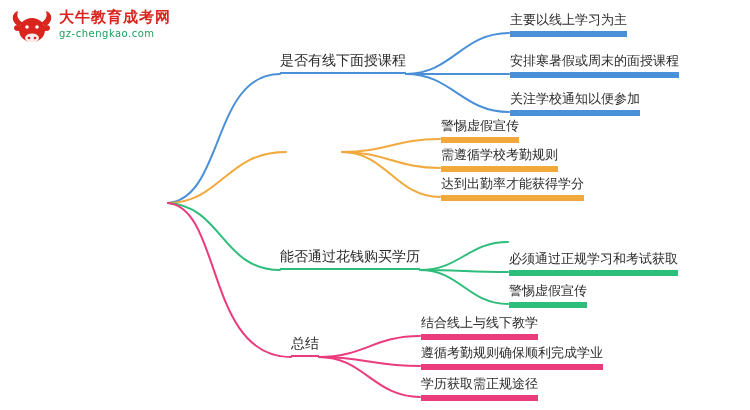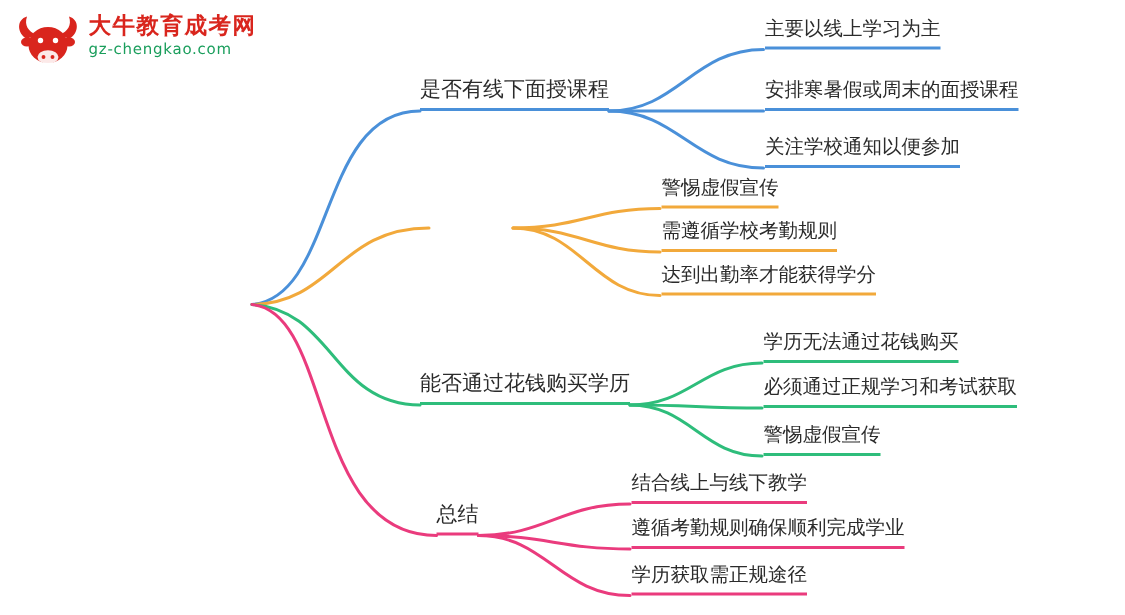--- a/index.html
+++ b/index.html
@@ -20,21 +20,21 @@
   .root {
     position:absolute; font-size:15px; color:#4a4a4a; line-height:18px;
     white-space:nowrap; font-weight:500;
   }
   .branch {
     position:absolute; font-size:14px; color:#2b2b2b; line-height:19px;
     padding-bottom:2px; border-bottom:2px solid #fca5a5; white-space:nowrap;
   }
   .leaf {
     position:absolute; font-size:13px; color:#2b2b2b; line-height:18px;
-    padding-bottom:2px; border-bottom:2px solid #737373; white-space:nowrap;
+    padding-bottom:2px; border-bottom:6px solid #737373; white-space:nowrap;
   }
 </style>
 </head>
 <body>
 
 <div class="canvas">
 
   <svg class="links" width="750" height="410" aria-hidden="true">
 
     <path d="M168,203 C224,198 212,74 280,74" stroke="#4a90d9"></path>
@@ -84,21 +84,20 @@
   <div class="branch" style="left: 291px; top: 334px; border-bottom-color: rgb(234, 59, 125);">总结</div>
 
   <div class="leaf" style="left: 510px; top: 11px; border-bottom-color: rgb(74, 144, 217);">主要以线上学习为主</div>
   <div class="leaf" style="left: 510px; top: 52px; border-bottom-color: rgb(74, 144, 217);">安排寒暑假或周末的面授课程</div>
   <div class="leaf" style="left: 510px; top: 90px; border-bottom-color: rgb(74, 144, 217);">关注学校通知以便参加</div>
 
   <div class="leaf" style="left: 441px; top: 117px; border-bottom-color: rgb(242, 169, 59);">警惕虚假宣传</div>
   <div class="leaf" style="left: 441px; top: 146px; border-bottom-color: rgb(242, 169, 59);">需遵循学校考勤规则</div>
   <div class="leaf" style="left: 441px; top: 175px; border-bottom-color: rgb(242, 169, 59);">达到出勤率才能获得学分</div>
 
-  <div class="leaf" style="left: 509px; top: 220px; border-bottom-color: rgb(46, 189, 123);">学历无法通过花钱购买</div>
   <div class="leaf" style="left: 509px; top: 250px; border-bottom-color: rgb(46, 189, 123);">必须通过正规学习和考试获取</div>
   <div class="leaf" style="left: 509px; top: 282px; border-bottom-color: rgb(46, 189, 123);">警惕虚假宣传</div>
 
   <div class="leaf" style="left: 421px; top: 314px; border-bottom-color: rgb(234, 59, 125);">结合线上与线下教学</div>
   <div class="leaf" style="left: 421px; top: 344px; border-bottom-color: rgb(234, 59, 125);">遵循考勤规则确保顺利完成学业</div>
   <div class="leaf" style="left: 421px; top: 375px; border-bottom-color: rgb(234, 59, 125);">学历获取需正规途径</div>
 
 </div>
 
 </body></html>

